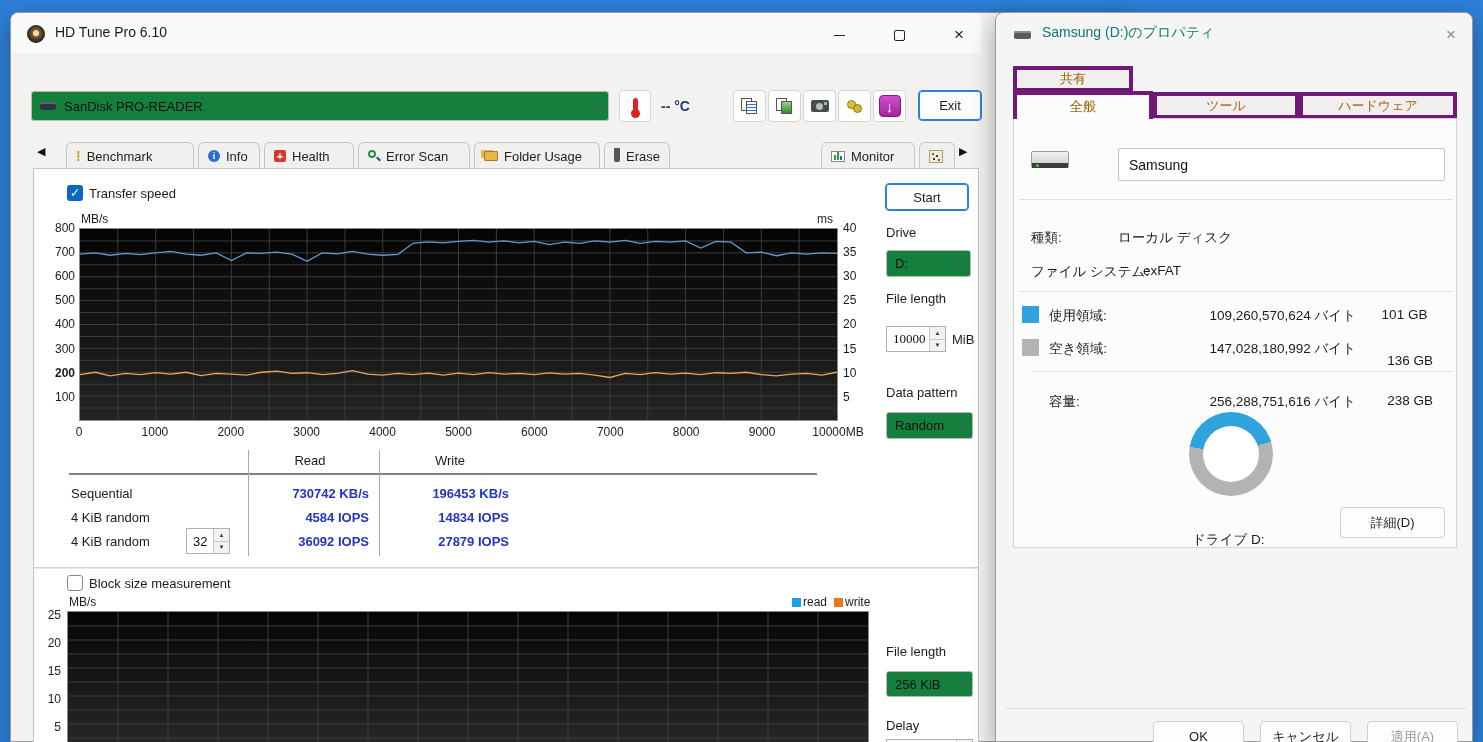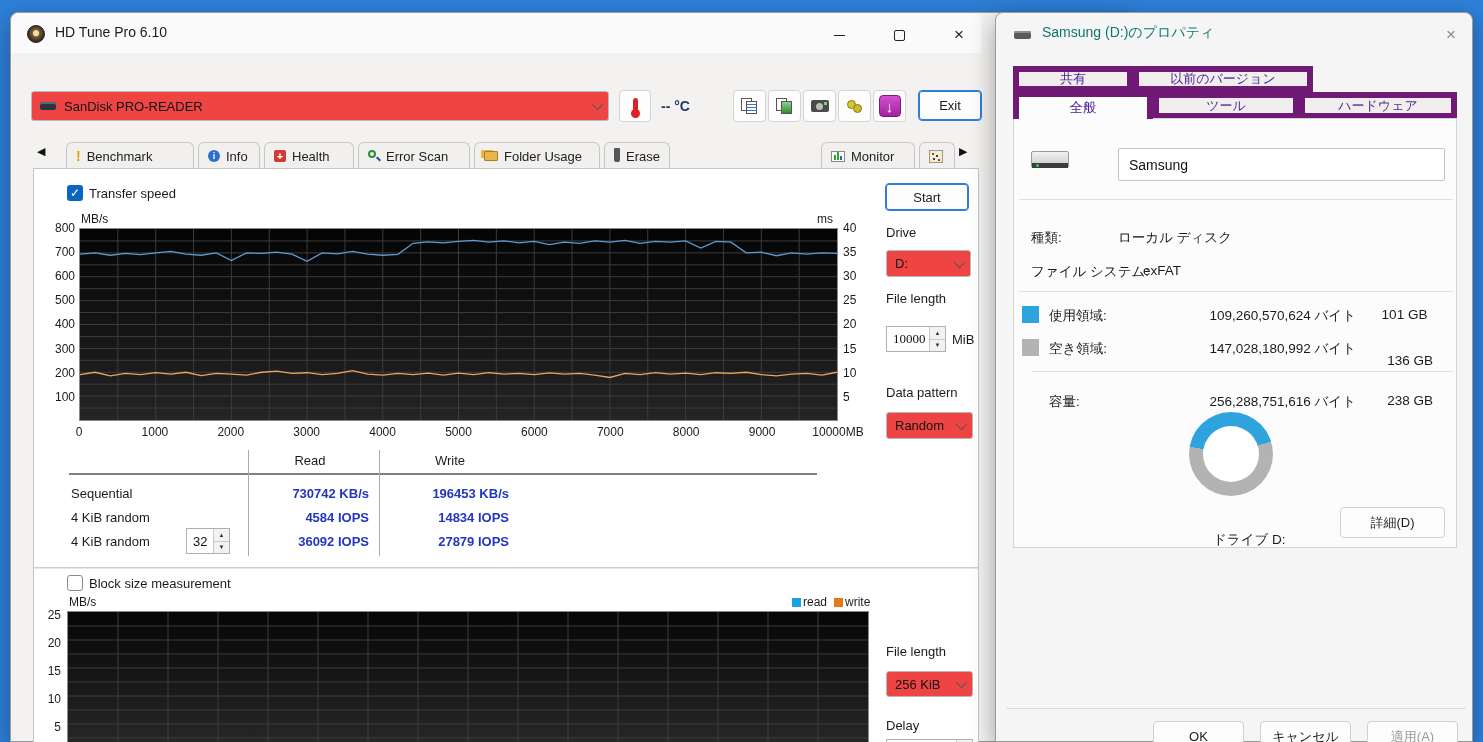--- a/index.html
+++ b/index.html
@@ -4,39 +4,39 @@
 <style>
   * { margin:0; padding:0; box-sizing:border-box; }
   html,body { width:1483px; height:742px; overflow:hidden; font-family:"Liberation Sans", sans-serif; }
   .abs { position:absolute; }
   .win { background:#f3f2f1; border:1px solid #9a9a9a; border-radius:8px 8px 0 0; box-shadow:0 8px 24px rgba(0,0,0,.35); }
   .txt { color:#1b1b1b; font-size:14px; }
   .ticklabel { position:absolute; font-size:12px; color:#1b1b1b; white-space:nowrap; }
   .btn { background:#fdfdfd; border:1px solid #c9c9c9; border-radius:4px; font-size:13px; color:#1b1b1b;
          display:flex; align-items:center; justify-content:center; }
   .btn.focus { border:1px solid #2f7fd8; box-shadow:0 0 0 1px #2f7fd8 inset; }
-  .combo { background:#ef4444; border:1px solid #b9b9b9; border-radius:3px; display:flex; align-items:center;
+  .combo { background:#15803d; border:1px solid #b9b9b9; border-radius:3px; display:flex; align-items:center;
            font-size:13px; color:#111; padding:0 8px; }
   .combo .chev, .chev { width:8px; height:8px; border-right:1.6px solid #555; border-bottom:1.6px solid #555;
           transform:rotate(45deg) translateY(-2px); margin-left:auto; }
   .spin { background:#fff; border:1px solid #b0b0b0; display:flex; align-items:stretch; }
   .spin .val { flex:1; font-size:13px; display:flex; align-items:center; padding-left:6px; color:#111; }
   .spin .arrows { width:16px; border-left:1px solid #c9c9c9; display:flex; flex-direction:column; }
   .spin .arrows div { flex:1; display:flex; align-items:center; justify-content:center; font-size:6px; color:#333; background:#f2f2f2; }
   .spin .arrows div:first-child { border-bottom:1px solid #c9c9c9; }
   .tab { position:absolute; top:129px; height:27px; background:#f1f0ee; border:1px solid #c6c6c6; border-bottom:none;
          border-radius:6px 6px 0 0; display:flex; align-items:center; gap:6px; padding:0 9px; font-size:13px; color:#222; }
   .tab.active { background:#fff; font-weight:bold; top:126px; height:30px; z-index:5; }
   .sep-v { position:absolute; width:1px; background:#8f8f8f; }
   .hline { position:absolute; height:1px; background:#e2e2e2; }
   .check { width:16px; height:16px; border-radius:3px; display:flex; align-items:center; justify-content:center; }
   .check.on { background:#0b66c2; color:#fff; font-size:12px; }
   .check.off { background:#fff; border:1px solid #8a8a8a; }
-  .proptab { position:absolute; background:#f0efee; border:6px solid #701a75; display:flex; align-items:center;
-             justify-content:center; font-size:13px; color:#4c1d95; }
+  .proptab { position:absolute; background:#f0efee; border:4px solid #701a75; display:flex; align-items:center;
+             justify-content:center; font-size:13px; color:#a16207; }
   .proptab.active { background:#fcfcfc; border-bottom:none; font-size:13.5px; z-index:4; }
   .pbtn { background:#fdfdfd; border:1px solid #d0d0d0; border-radius:4px; font-size:13px; color:#1b1b1b;
           display:flex; align-items:center; justify-content:center; }
   .jp { font-size:13.5px; color:#1b1b1b; }
   .iconbtn { background:#fdfdfd; border:1px solid #d4d4d4; border-radius:4px; display:flex; align-items:center; justify-content:center; }
   .doc { position:relative; width:18px; height:16px; }
   .doc i { position:absolute; width:11px; height:13px; background:#fff; border:1px solid #555; }
   .doc i.b { left:0; top:0; } .doc i.f { left:5px; top:3px; }
   .doc.lines i.f { background:repeating-linear-gradient(#fff 0 2px, #3a6fd8 2px 3px); }
   .doc.img i.f { background:linear-gradient(#8fd18f,#2d8f2d); }
@@ -196,21 +196,21 @@
         <polyline points="0,145.6375 15.14,143.25 30.28,146.83125 45.42,144.44375 60.56,145.6375 75.7,143.7275 90.84,145.16 105.98,143.25 121.12,146.5925 136.26,144.44375 151.4,145.16 166.54,146.115 181.68,143.25 196.82,142.05625 211.96,144.44375 227.1,143.7275 242.24,145.6375 257.38,144.44375 272.52,141.57875 287.66,145.16 302.8,146.115 317.94,144.44375 333.08,145.6375 348.22,144.20499999999998 363.36,146.115 378.5,144.20499999999998 393.64,145.6375 408.78000000000003,143.7275 423.92,145.16 439.05999999999995,144.44375 454.2,145.6375 469.34,143.96625 484.48,145.16 499.62,144.44375 514.76,146.115 529.9,148.5025 545.04,144.44375 560.18,145.6375 575.32,143.7275 590.46,145.16 605.6,144.20499999999998 620.74,145.6375 635.88,143.7275 651.02,144.44375 666.16,143.25 681.3000000000001,145.6375 696.44,146.83125 711.5799999999999,145.16 726.72,144.44375 741.86,146.115 757,143.25" fill="none" stroke="#eda45c" stroke-width="1.3"></polyline>
       </svg>
   </div>
   <div id="top-yl">
       <span class="ticklabel" style="left: 28px; top: 208px; width: 36px; text-align: right;">800</span>
       <span class="ticklabel" style="left: 28px; top: 232.1px; width: 36px; text-align: right;">700</span>
       <span class="ticklabel" style="left: 28px; top: 256.2px; width: 36px; text-align: right;">600</span>
       <span class="ticklabel" style="left: 28px; top: 280.3px; width: 36px; text-align: right;">500</span>
       <span class="ticklabel" style="left: 28px; top: 304.4px; width: 36px; text-align: right;">400</span>
       <span class="ticklabel" style="left: 28px; top: 328.5px; width: 36px; text-align: right;">300</span>
-      <span class="ticklabel" style="left: 28px; top: 352.6px; width: 36px; text-align: right;">200</span>
+      <span class="ticklabel" style="left: 28px; top: 352.6px; width: 36px; text-align: right; font-weight: bold;">200</span>
       <span class="ticklabel" style="left: 28px; top: 376.7px; width: 36px; text-align: right;">100</span>
     </div>
   <div id="top-yr">
       <span class="ticklabel" style="left: 832px; top: 208px; width: 26px; text-align: left;">40</span>
       <span class="ticklabel" style="left: 832px; top: 232.1px; width: 26px; text-align: left;">35</span>
       <span class="ticklabel" style="left: 832px; top: 256.2px; width: 26px; text-align: left;">30</span>
       <span class="ticklabel" style="left: 832px; top: 280.3px; width: 26px; text-align: left;">25</span>
       <span class="ticklabel" style="left: 832px; top: 304.4px; width: 26px; text-align: left;">20</span>
       <span class="ticklabel" style="left: 832px; top: 328.5px; width: 26px; text-align: left;">15</span>
       <span class="ticklabel" style="left: 832px; top: 352.6px; width: 26px; text-align: left;">10</span>
@@ -341,23 +341,20 @@
 
 <div class="abs win" id="props-win" style="left:995px;top:12px;width:478px;height:730px;background:#f5f5f5;">
 
   <span class="abs" style="left:18px;top:18px;width:17px;height:8px;background:#5a5a5a;border-radius:2px;box-shadow:inset 0 2px 0 #8d8d8d;"></span>
   <span class="abs" style="left:46px;top:11px;font-size:14px;color:#0f766e;">Samsung (D:)のプロパティ</span>
   <div class="abs" style="left:436px;top:8px;width:38px;height:28px;display:flex;align-items:center;justify-content:center;font-size:17px;color:#8a8a8a;">×</div>
 
   <div class="proptab" style="left:17px;top:53px;width:120px;height:26px;">
       <span>共有</span>
     </div>
-  <div class="proptab" style="left:137px;top:53px;width:180px;height:26px;">
-      <span>以前のバージョン</span>
-    </div>
   <div class="proptab" style="left:317px;top:53px;width:144px;height:26px;margin-top:40px;">
       <span>カスタマイズ</span>
     </div>
   <div class="proptab active" style="left:17px;top:78px;width:140px;height:28px;">
       <span>全般</span>
     </div>
   <div class="proptab" style="left:157px;top:79px;width:146px;height:27px;">
       <span>ツール</span>
     </div>
   <div class="proptab" style="left:303px;top:79px;width:158px;height:27px;">
@@ -392,21 +389,21 @@
 
   <div class="hline" style="left:36px;top:358px;width:421px;"></div>
 
   <span class="abs jp" style="left:53px;top:380px;">容量:</span>
   <span class="abs jp" style="left:180px;top:380px;width:180px;text-align:right;">256,288,751,616 バイト</span>
   <span class="abs jp" style="left:380px;top:380px;width:57px;text-align:right;">238 GB</span>
 
   <div class="abs" id="donut" style="left: 193px; top: 399px; width: 84px; height: 84px; border-radius: 50%; display: flex; align-items: center; justify-content: center; background: conic-gradient(from -80deg, rgb(47, 163, 221) 0deg, rgb(47, 163, 221) 152.64deg, rgb(179, 179, 179) 152.64deg, rgb(179, 179, 179) 360deg);">
     <div style="width:56px;height:56px;border-radius:50%;background:#fff;"></div>
   </div>
-  <span class="abs jp" style="left:196px;top:518px;margin-left:21px;">ドライブ D:</span>
+  <span class="abs jp" style="left:196px;top:518px;">ドライブ D:</span>
   <div class="abs pbtn" style="left:344px;top:494px;width:105px;height:31px;">
       <span>詳細(D)</span>
     </div>
 
   <div class="hline" style="left:10px;top:695px;width:460px;background:#dcdcdc;"></div>
 
   <div class="abs pbtn" style="left:157px;top:708px;width:91px;height:31px;">
       <span>OK</span>
     </div>
   <div class="abs pbtn" style="left:264px;top:708px;width:91px;height:31px;">

